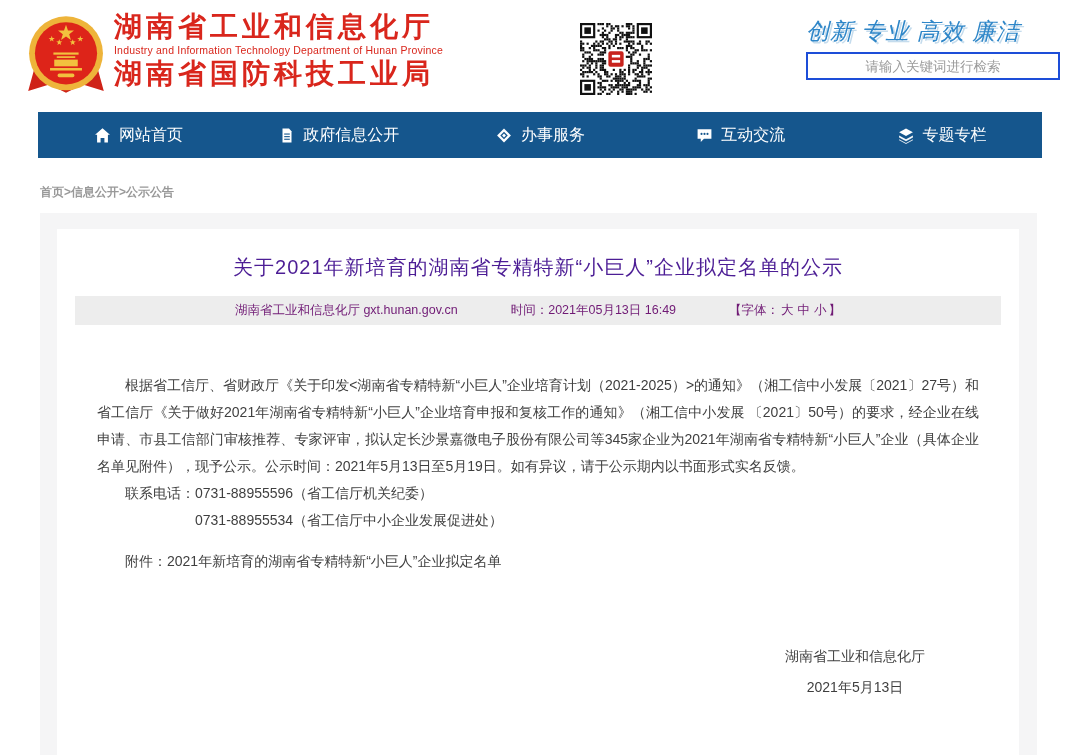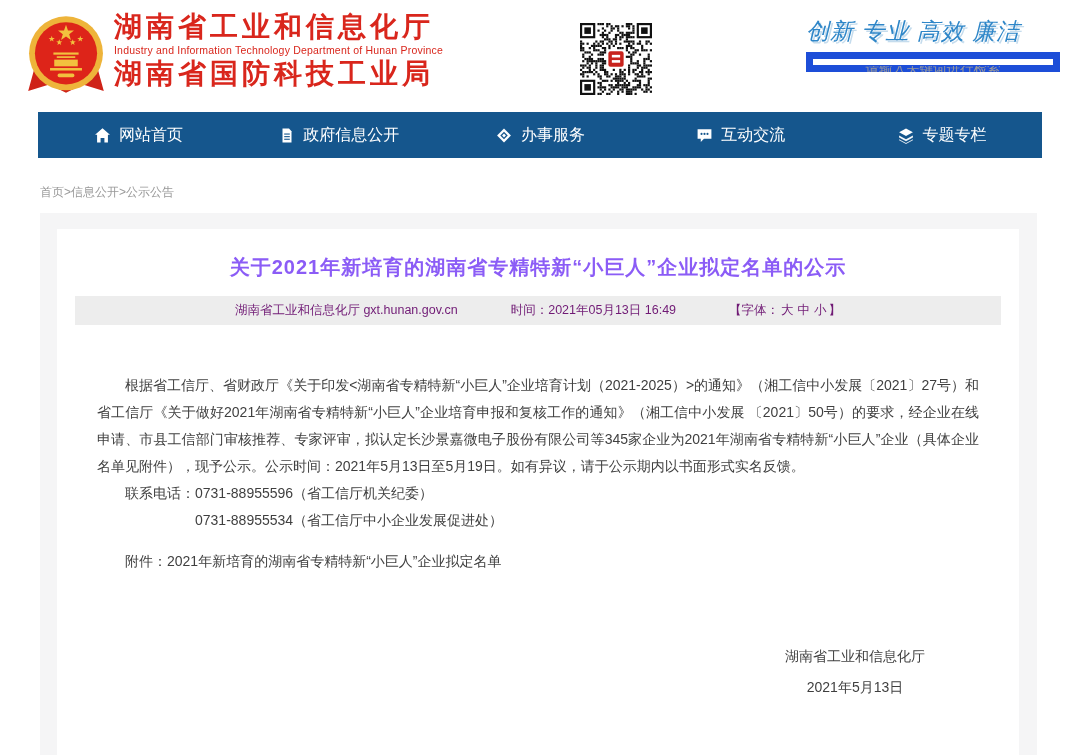--- a/index.html
+++ b/index.html
@@ -15,39 +15,39 @@
   .org { position:absolute; left:114px; top:10px; color:#d9261c; }
   .org-cn1, .org-cn2 { font-size:28px; font-weight:bold; letter-spacing:4px; line-height:34px; white-space:nowrap; }
   .org-en { font-size:10.5px; line-height:13px; letter-spacing:.2px; white-space:nowrap; }
   .qr { position:absolute; left:580px; top:23px; width:72px; height:72px; }
   .slogan {
     position:absolute; left:806px; top:16px; width:256px;
     font-size:23px; font-weight:normal; font-style:italic; white-space:nowrap;
     color:#2e86c8; letter-spacing:1px;
     text-shadow:2px 2px 0 rgba(140,185,220,.5);
   }
-  .search-box { position:absolute; left:806px; top:52px; width:254px; height:20px; border:7px solid #1d4ed8; background:#fff; }
+  .search-box { position:absolute; left:806px; top:52px; width:254px; height:28px; border:2px solid #1d4ed8; background:#fff; }
   .search-box input {
     width:100%; height:100%; border:none; outline:none; background:transparent;
     text-align:center; font-size:13.5px; color:#555;
     font-family:"Liberation Sans","DejaVu Sans",sans-serif;
   }
   .search-box input::placeholder { color:#9a9a9a; }
   
   .nav { position:absolute; top:112px; left:38px; width:1004px; height:46px; background:#15568d; display:flex; }
   .nav-item { flex:1; display:flex; align-items:center; justify-content:center; gap:8px; color:#fff; font-size:16px; cursor:pointer; }
   .nav-item svg { display:block; }
   
-  .breadcrumb { position:absolute; top:184px; left:40px; font-size:12px; color:#999; cursor:pointer; }
+  .breadcrumb { position:absolute; top:184px; left:40px; font-size:12px; color:#999; cursor:pointer;font-weight:bold; }
   
   .panel { position:absolute; top:213px; left:40px; width:997px; height:542px; background:#f5f5f6; }
   .card { position:absolute; top:16px; left:17px; width:962px; height:526px; background:#fff; }
   .article-title {
     margin:25px 30px 0; text-align:center;
-    color:#8b5cf6; font-size:20px; font-weight:bold; letter-spacing:1px;
+    color:#4c1d95; font-size:20px; font-weight:normal; letter-spacing:1px;
   }
   .meta {
     margin:15px auto 0; width:926px; height:29px; background:#ededed;
     display:flex; align-items:center; justify-content:center;
     font-size:12.5px; color:#701a75; white-space:nowrap;
   }
   .meta .gap { margin-left:16px;padding-left:37px; }
   .meta .fs { cursor:pointer; margin:0 2px; }
   
   .body-text { margin:47px 40px 0; font-size:14px; color:#3f3f3f; line-height:27px; text-align:justify; }

